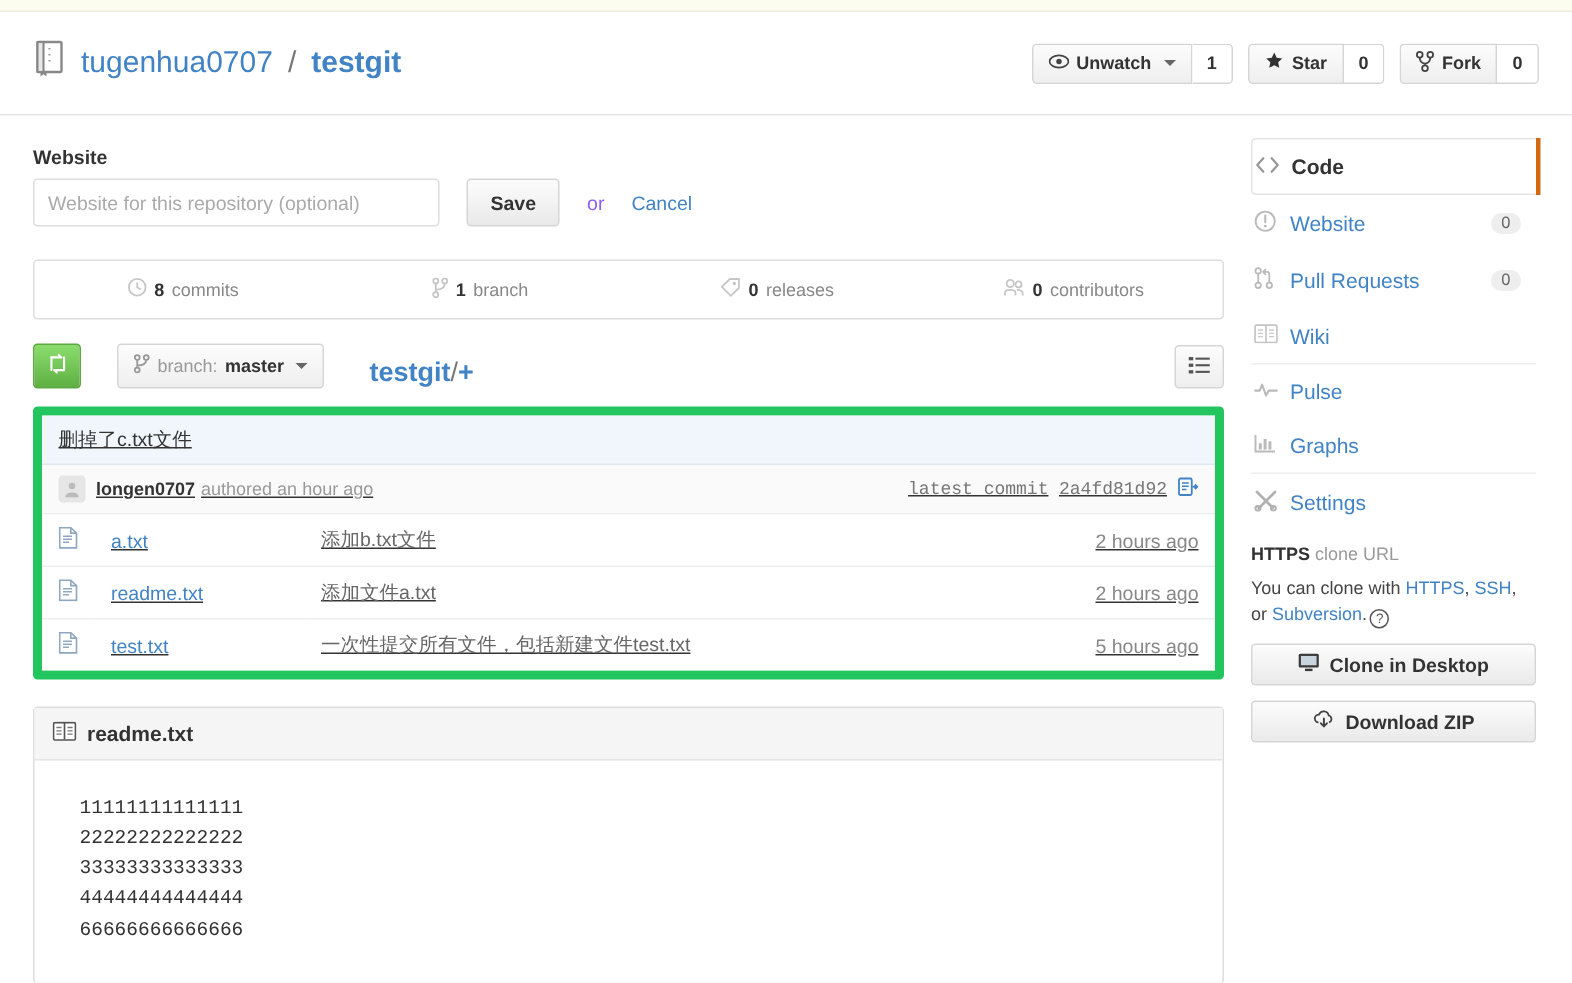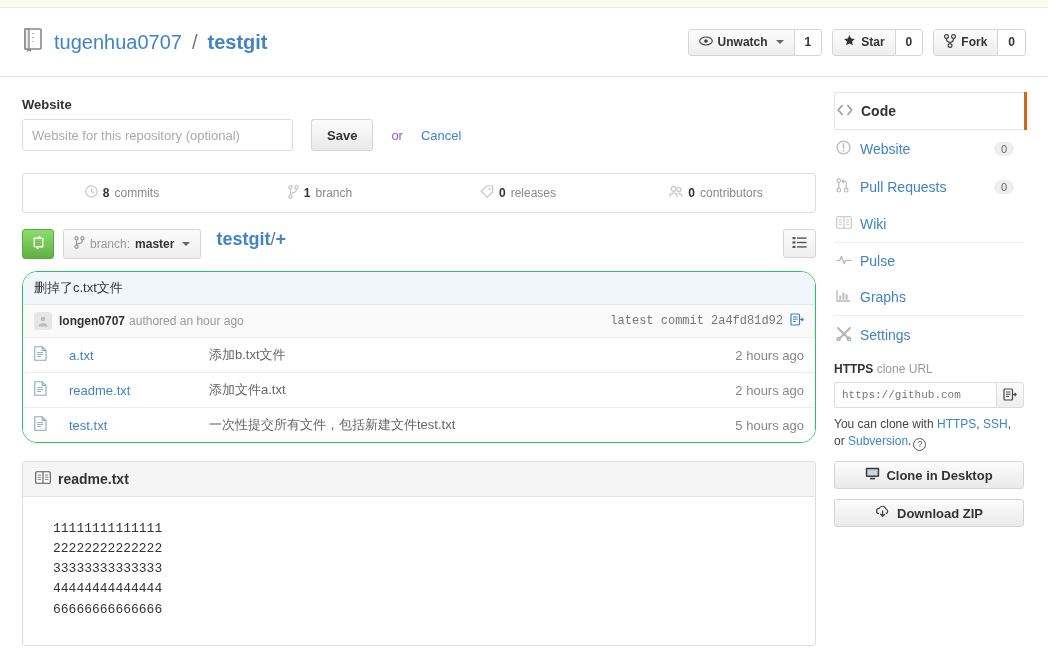--- a/index.html
+++ b/index.html
@@ -155,22 +155,22 @@
     color: #888;
     cursor: pointer;
   }
   .overview-item b { color: #333; font-weight: bold; }
   .ov-icon { opacity: .55; display:block; }
 
   
   .branch-bar {
     margin-top: 16px;
     display: flex;
-    align-items: flex-start;
-    gap: 9px;
+    align-items: flex-end;
+    gap: 24px;
     height: 30px;
   }
   .pull-btn {
     width: 32px; height: 30px;
     background: linear-gradient(#8add6d, #60b044);
     border: 1px solid #5ca941;
     border-radius: 3px;
     display: flex; align-items: center; justify-content: center;
     cursor: pointer;
   }
@@ -200,23 +200,24 @@
     background: linear-gradient(#fcfcfc, #eee);
     border: 1px solid #d5d5d5;
     border-radius: 3px;
     display: flex; align-items: center; justify-content: center;
     cursor: pointer;
   }
 
   
   .file-box {
     margin-top: 12px;
-    border: 1px solid #22c55e;
-    border-radius: 15px;
+    border: 6px solid #22c55e;
+    border-radius: 3px;
     overflow: hidden;
+    text-decoration: underline;
   }
   .commit-tease {
     background: #f0f6fc;
     border-bottom: 1px solid #dfe8ef;
     padding: 7px 11px;
     font-size: 13px;
     color: #333;
   }
   .commit-meta {
     background: #fafafa;
@@ -736,32 +737,20 @@
         </span>
         <span>Settings</span>
       </div>
     </div>
 
     <div class="clone-block">
       <div class="clone-label">
         <b>HTTPS</b>
         <span>clone URL</span>
       </div>
-      <div class="clone-input-row">
-        <input class="clone-input" type="text" readonly="" value="https://github.com" style="">
-        <div class="clone-copy">
-          <span>
-            <svg width="14" height="14" viewBox="0 0 14 14">
-                <rect x="1" y="2" width="8.5" height="11" rx="1" fill="none" stroke="#444" stroke-width="1.2"></rect>
-                <path d="M3 5h4.5M3 7.2h4.5M3 9.4h3" stroke="#444" stroke-width="1"></path>
-                <path d="M10 7.5h3.2M11.6 6l1.6 1.5-1.6 1.5" fill="none" stroke="#444" stroke-width="1.2"></path>
-              </svg>
-          </span>
-        </div>
-      </div>
       <div class="clone-help">
         <span>You can clone with</span>
         <a href="#">HTTPS</a><span>,</span>
         <a href="#">SSH</a><span>, or</span>
         <a href="#">Subversion</a><span>.</span><span class="q-icon">?</span>
       </div>
 
       <button class="wide-btn">
         <span>
           <svg width="15" height="13" viewBox="0 0 15 13">

